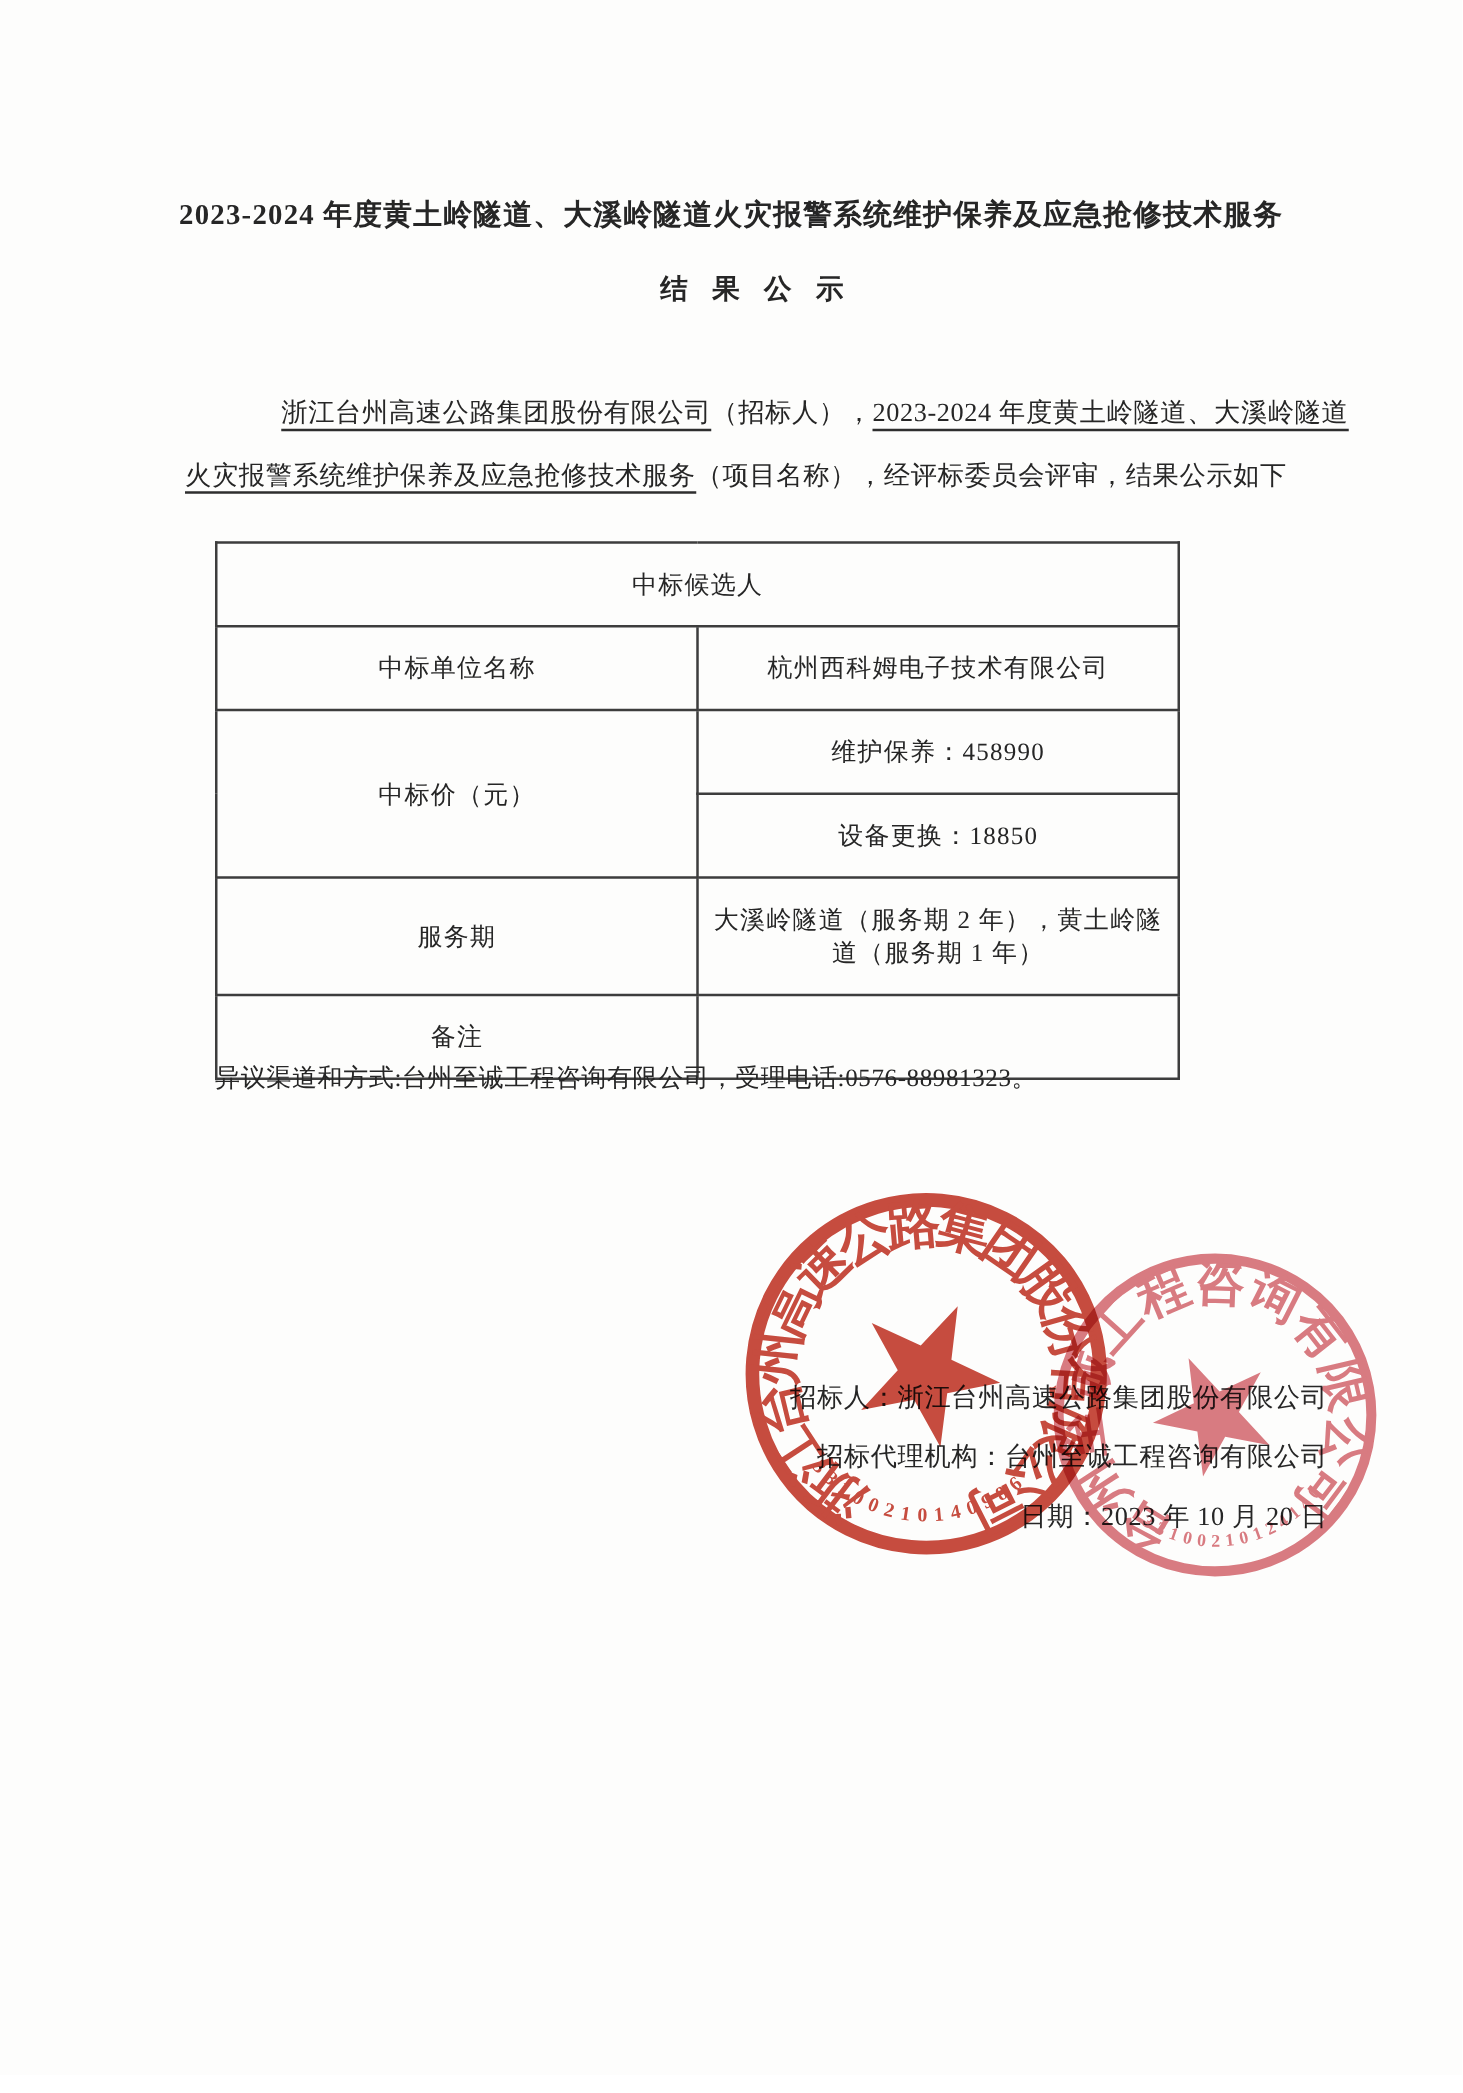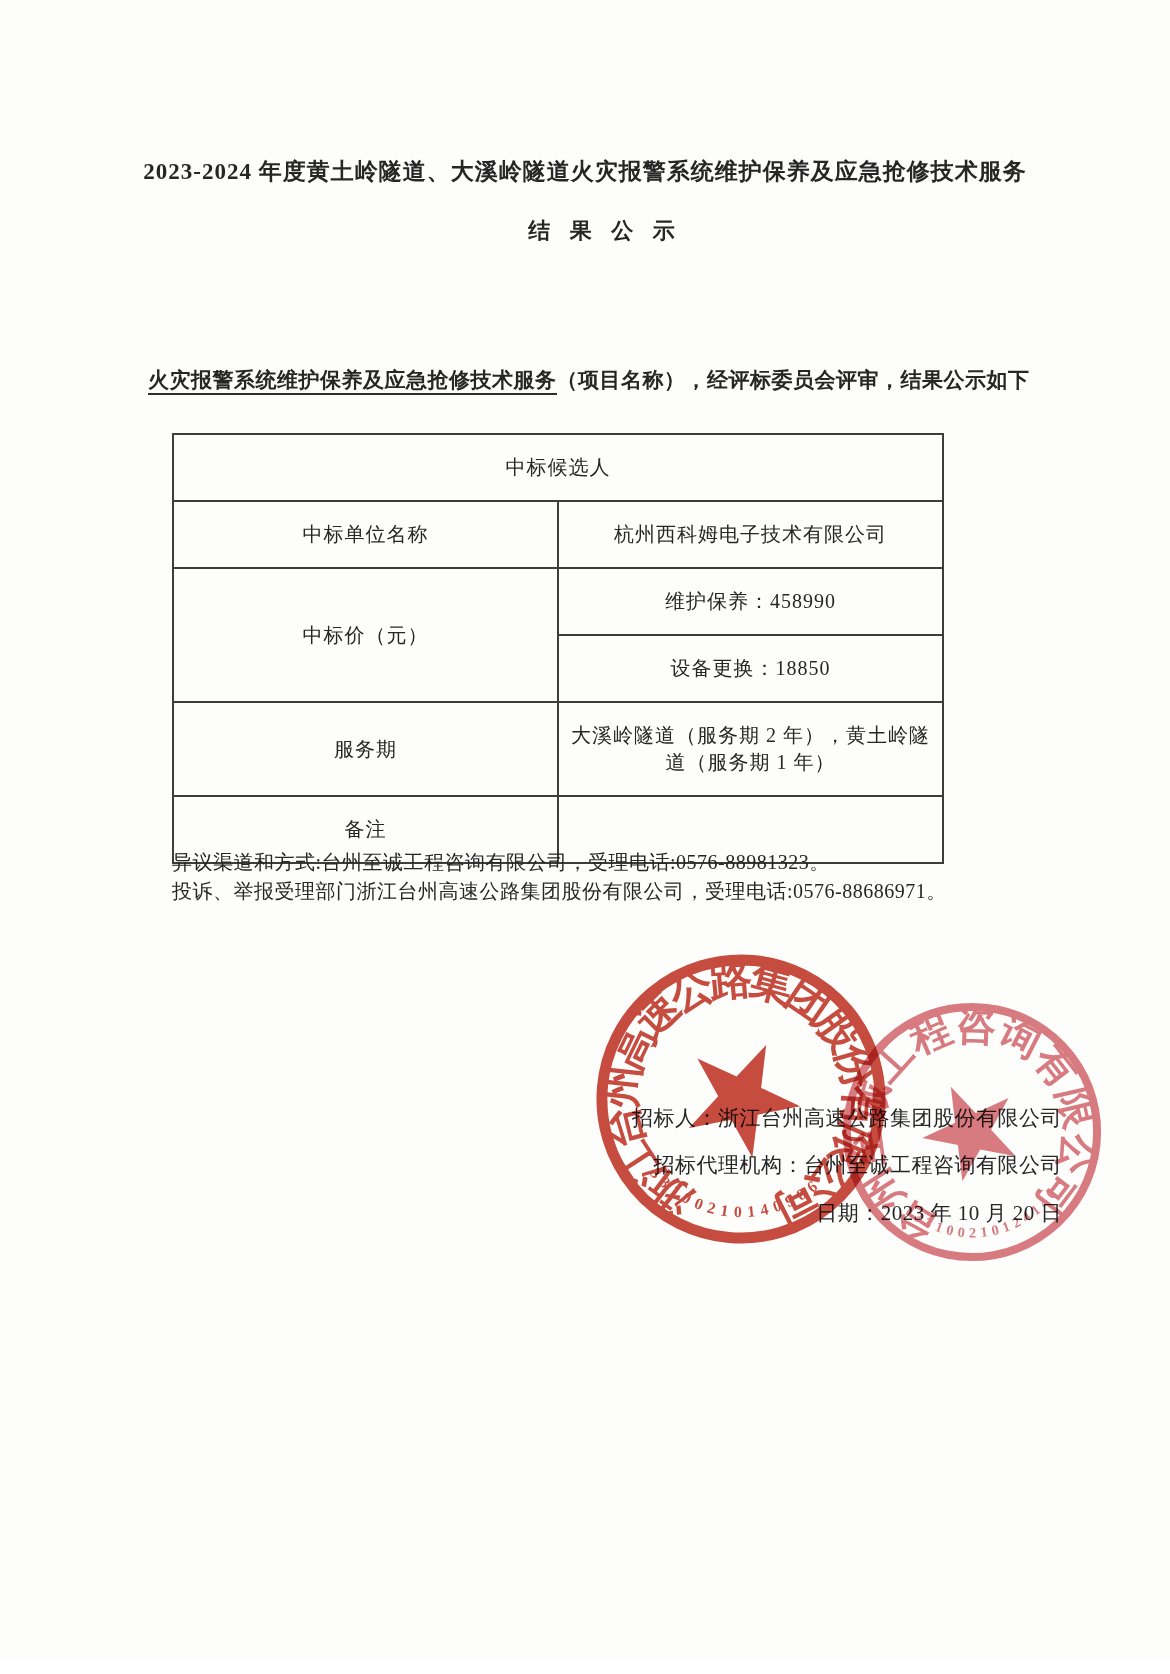--- a/index.html
+++ b/index.html
@@ -14,21 +14,21 @@
   .doc-title {
     position:absolute; top:156px; left:0; width:100%;
     text-align:center; font-size:23px; font-weight:bold; letter-spacing:1px;
   }
   .doc-subtitle {
     position:absolute; top:216px; left:0; width:100%;
     text-align:center; font-size:22px; font-weight:bold; letter-spacing:7px;padding-left:40px;
   }
   .intro-line { position:absolute; font-size:21px; letter-spacing:.5px; white-space:nowrap; }
   .intro-line-1 { top:316px; left:225px; }
-  .intro-line-2 { top:366px; left:148px;font-weight:bold; }
+  .intro-line-2 { top:366px; left:148px; }
   .u { border-bottom:2px solid #2e2e2e; padding-bottom:1px; }
   table.result {
     position:absolute; top:433px; left:172px; width:772px;
     border-collapse:collapse; table-layout:fixed;
     font-size:20px;
   }
   table.result td {
     border:2px solid #3d3d3d; text-align:center; vertical-align:middle;
     padding:19px 6px; letter-spacing:1px;
   }
@@ -53,20 +53,23 @@
 <body>
 
 <div class="page">
 
   <div class="scan-edge"></div>
 
   <div class="doc-title">2023-2024 年度黄土岭隧道、大溪岭隧道火灾报警系统维护保养及应急抢修技术服务</div>
 
   <div class="doc-subtitle">结 果 公 示</div>
 
+  <div class="intro-line intro-line-1">
+    <span class="u">浙江台州高速公路集团股份有限公司</span><span>（招标人），</span><span class="u">2023-2024 年度黄土岭隧道、大溪岭隧道</span>
+  </div>
   <div class="intro-line intro-line-2">
     <span class="u">火灾报警系统维护保养及应急抢修技术服务</span><span>（项目名称），经评标委员会评审，结果公示如下</span>
   </div>
 
   <table class="result">
     <tbody>
         <tr style="height:62px;">
       <td colspan="2">中标候选人</td>
     </tr>
     <tr style="height:57px;">
@@ -85,21 +88,20 @@
       <td>大溪岭隧道（服务期 2 年），黄土岭隧道（服务期 1 年）</td>
     </tr>
     <tr style="height:56px;">
       <td class="col-label">备注</td>
       <td></td>
     </tr>
   </tbody>
     </table>
 
   <div class="note note-2">异议渠道和方式:台州至诚工程咨询有限公司，受理电话:0576-88981323。</div>
-  <div class="note note-3">投诉、举报受理部门浙江台州高速公路集团股份有限公司，受理电话:0576-88686971。</div>
 
   <div class="signature">
     <div class="sig-tenderer">招标人：浙江台州高速公路集团股份有限公司</div>
     <div class="sig-agency">招标代理机构：台州至诚工程咨询有限公司</div>
     <div class="sig-date">日期：2023 年 10 月 20 日</div>
   </div>
 
   <svg id="stamp-0" class="stamp" viewBox="0 0 300 300">
       <circle cx="150" cy="150" r="140" fill="none" stroke="#c2382a" stroke-width="11"></circle>
       <text transform="rotate(212 150 150) translate(150 44)" text-anchor="middle" font-size="43" fill="#c2382a">浙</text>

